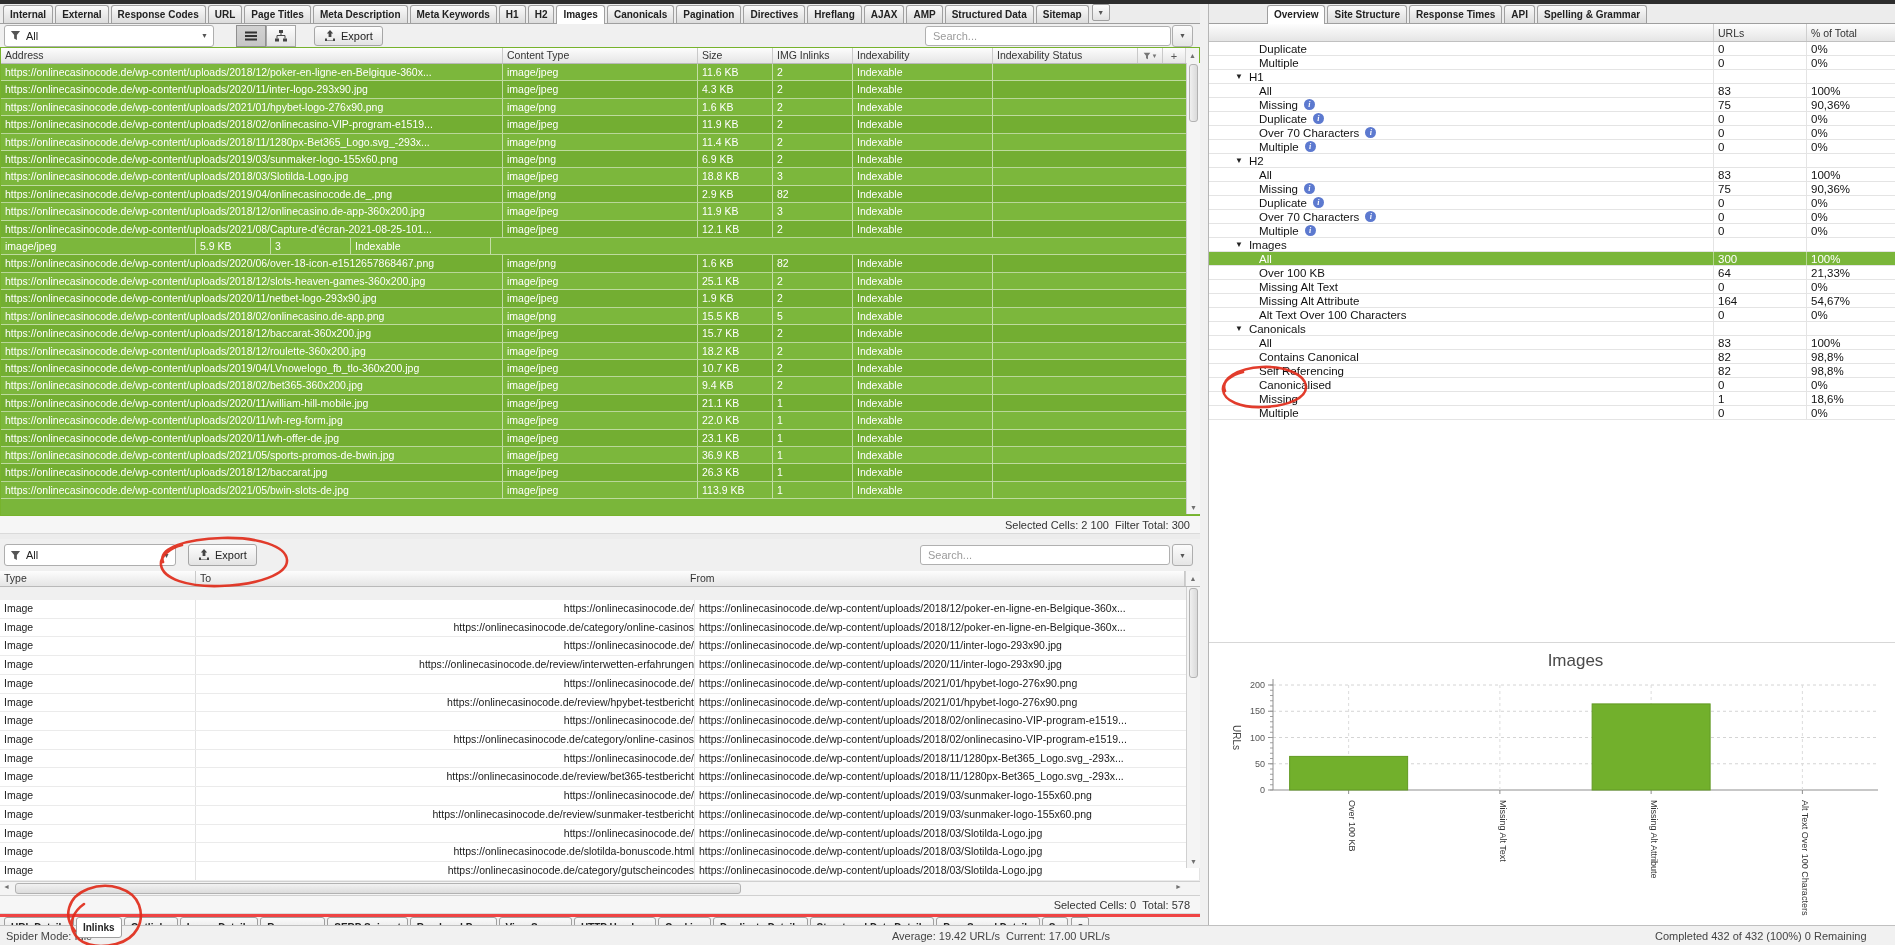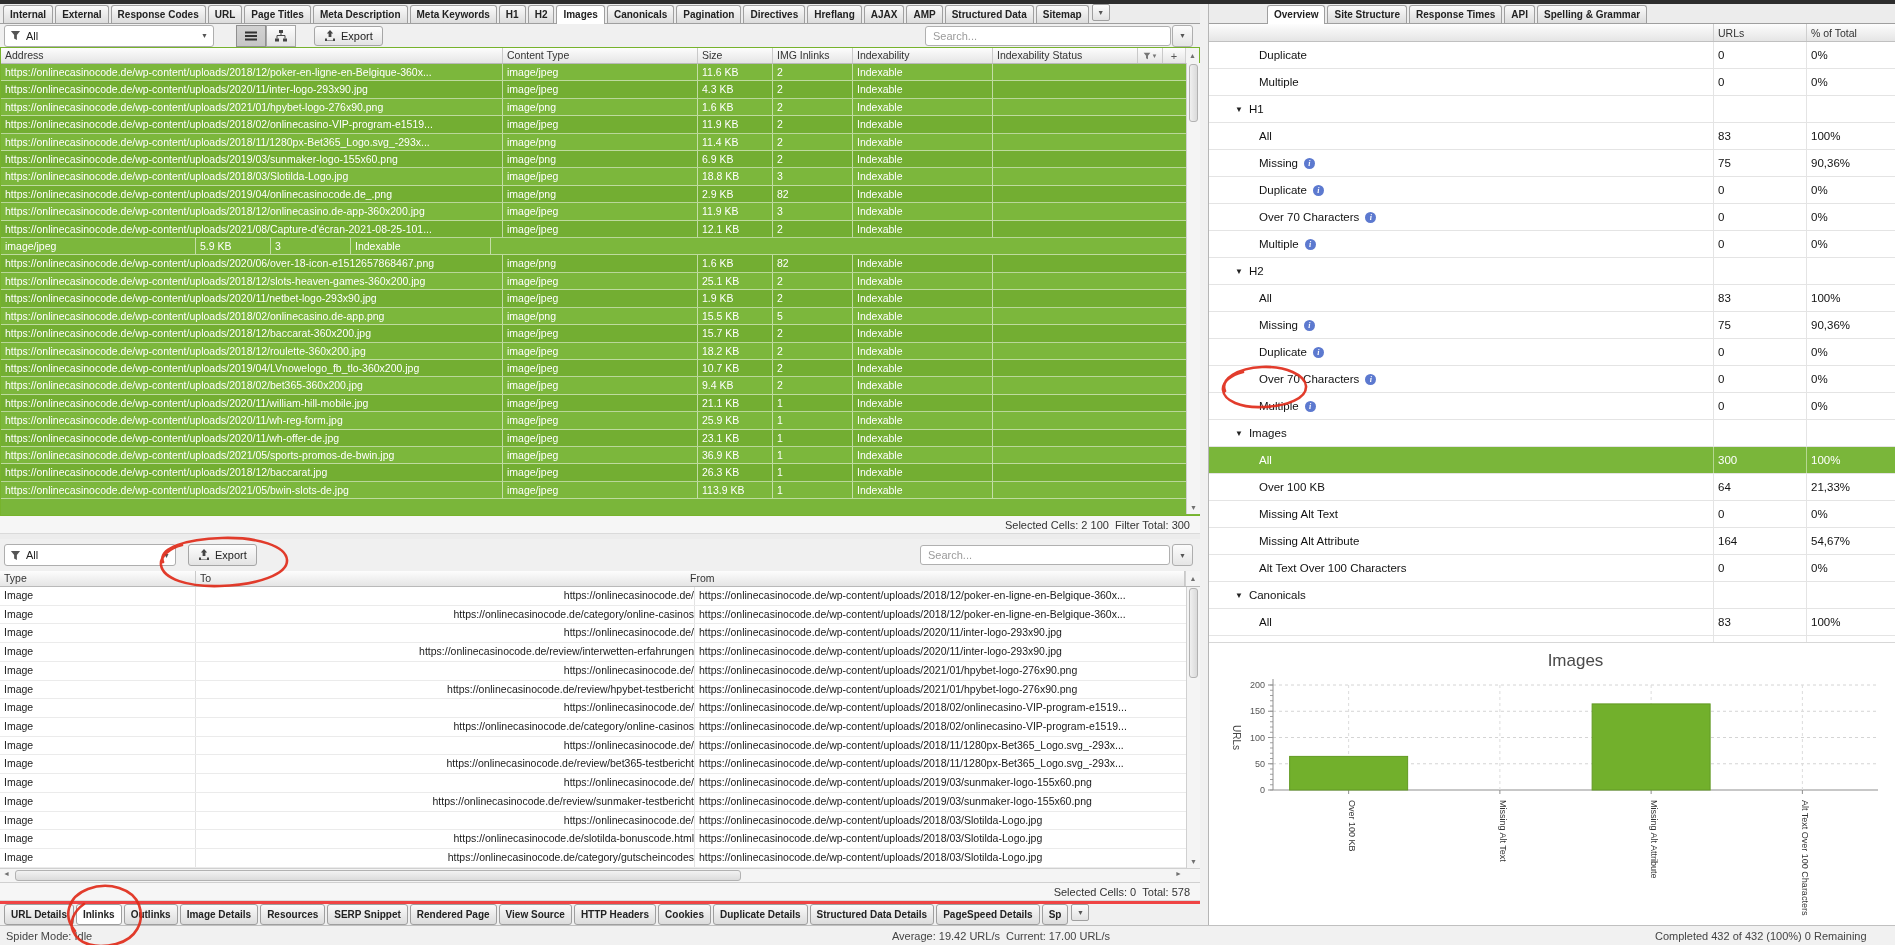--- a/index.html
+++ b/index.html
@@ -31,40 +31,40 @@
   #img-body{height:451px;overflow:hidden;background:#7ab63a;}
   .trow{display:flex;height:17.42px;box-sizing:border-box;color:#fff;font-size:10.5px;border-bottom:1px solid rgba(255,255,255,.5);}
   .trow.even{background:#7cb73c;} .trow.odd{background:#73ae32;}
   .tc{box-sizing:border-box;padding:2px 0 0 4px;border-right:1px solid rgba(255,255,255,.55);white-space:nowrap;overflow:hidden;}
   .c0{width:502px;} .c1{width:195px;} .c2{width:75px;} .c3{width:80px;} .c4{width:140px;} .c5{flex:1;}
   .hc0{width:502px;} .hc1{width:195px;} .hc2{width:75px;} .hc3{width:80px;} .hc4{width:140px;} .hc5{flex:1;}
   .hicons{flex:none;display:flex;align-items:center;border-right:1px solid #c9c9c9;}
   .status-line{height:18px;box-sizing:border-box;background:#f6f6f6;font-size:11px;color:#333;text-align:right;padding:3px 10px 0 0;border-bottom:1px solid #dadada;}
   .splitter{height:5px;background:#ececec;}
   #bottom-toolbar{height:32px;padding:5px 4px;}
-  #inl-body{height:281px;overflow:hidden;background:#fff;}
+  #inl-body{height:281px;overflow:hidden;background:#fff;margin-top:13px;}
   .irow{display:flex;height:18.73px;box-sizing:border-box;color:#1a1a1a;font-size:10.5px;border-bottom:1px solid #ebebeb;background:#fff;}
   .ic0{width:196px;} .ic1{width:499px;text-align:right;} .ic2{flex:1;}
   .irow .tc{border-right:1px solid #e3e3e3;}
   .hscroll{height:13px;background:#f4f4f4;border-top:1px solid #d0d0d0;border-bottom:1px solid #d0d0d0;position:relative;}
   .hthumb{position:absolute;left:15px;top:1px;width:724px;height:9px;background:linear-gradient(#f2f2f2,#dcdcdc);border:1px solid #b2b2b2;border-radius:3px;}
   .harrow{position:absolute;top:1px;font-size:7px;color:#707070;}
   .vscroll{position:absolute;width:14px;background:#f4f4f4;border-left:1px solid #d0d0d0;box-sizing:border-box;}
   .varrow{height:13px;display:flex;align-items:center;justify-content:center;font-size:7px;color:#707070;}
   .vthumb{margin:1px 2px;background:linear-gradient(90deg,#f0f0f0,#dadada);border:1px solid #b2b2b2;border-radius:3px;}
   #bottom-tabbar{height:26px;align-items:flex-start;border-top:3px solid #ef4444;border-bottom:none;background:#f0f0f0;padding-left:4px;}
   #bottom-tabbar .tab{border-radius:3px;border-bottom:1px solid #9f9f9f;padding:4px 6px;}
   #bottom-tabbar .tab.active{background:#fff;margin-bottom:0;}
   
   #right-pane{position:absolute;left:1208px;top:4px;width:687px;height:921px;background:#fff;border-left:1px solid #b5b5b5;box-sizing:border-box;}
   #right-tabbar{height:20px;padding-left:58px;background:#ececec;}
   .ov-header{display:flex;height:18px;background:linear-gradient(#fdfdfd,#e5e5e5);border-bottom:1px solid #c0c0c0;font-size:10.5px;color:#333;box-sizing:border-box;}
   .ovh-label{width:504px;} .ovh-urls{width:93px;padding:3px 0 0 4px;box-sizing:border-box;border-left:1px solid #cfcfcf;} .ovh-pct{flex:1;padding:3px 0 0 4px;box-sizing:border-box;border-left:1px solid #cfcfcf;}
   #ov-rows{height:600px;overflow:hidden;background:#fff;}
-  .ovrow{display:flex;height:27px;box-sizing:border-box;border-bottom:1px solid #e4e4e4;font-size:11.5px;color:#111;align-items:center;}
+  .ovrow{display:flex;height:14px;box-sizing:border-box;border-bottom:1px solid #e4e4e4;font-size:11.5px;color:#111;align-items:center;}
   .ovlabel{width:504px;box-sizing:border-box;padding-left:50px;display:flex;align-items:center;white-space:nowrap;overflow:hidden;}
   .ovrow.group .ovlabel{padding-left:26px;}
   .tri{font-size:8px;margin-right:6px;color:#222;}
   .info{display:inline-block;width:11px;height:11px;border-radius:50%;background:#5c79cf;color:#fff;font:italic bold 8px/11px "Liberation Serif",serif;text-align:center;margin-left:6px;}
   .ovurls{width:93px;box-sizing:border-box;padding-left:4px;border-left:1px solid #e4e4e4;align-self:stretch;display:flex;align-items:center;}
   .ovpct{flex:1;box-sizing:border-box;padding-left:4px;border-left:1px solid #e4e4e4;align-self:stretch;display:flex;align-items:center;}
   .ovrow.sel{background:#7ab63a;color:#fff;}
   .ovrow.sel .ovurls,.ovrow.sel .ovpct{border-left-color:rgba(255,255,255,.45);}
   #chart-region{height:279px;background:#fff;border-top:1px solid #d7d7d7;}
   #chart-title{height:28px;text-align:center;font-size:17px;color:#4a4a4a;padding-top:8px;box-sizing:border-box;width:605px;margin-left:64px;}
@@ -315,21 +315,21 @@
             <div class="tc c0">https://onlinecasinocode.de/wp-content/uploads/2020/11/william-hill-mobile.jpg</div>
             <div class="tc c1">image/jpeg</div>
             <div class="tc c2">21.1 KB</div>
             <div class="tc c3">1</div>
             <div class="tc c4">Indexable</div>
             <div class="tc c5"></div>
           </div>
           <div class="trow even">
             <div class="tc c0">https://onlinecasinocode.de/wp-content/uploads/2020/11/wh-reg-form.jpg</div>
             <div class="tc c1">image/jpeg</div>
-            <div class="tc c2">25.9 KB</div>
+            <div class="tc c2">22.0 KB</div>
             <div class="tc c3">1</div>
             <div class="tc c4">Indexable</div>
             <div class="tc c5"></div>
           </div>
           <div class="trow odd">
             <div class="tc c0">https://onlinecasinocode.de/wp-content/uploads/2020/11/wh-offer-de.jpg</div>
             <div class="tc c1">image/jpeg</div>
             <div class="tc c2">23.1 KB</div>
             <div class="tc c3">1</div>
             <div class="tc c4">Indexable</div>

